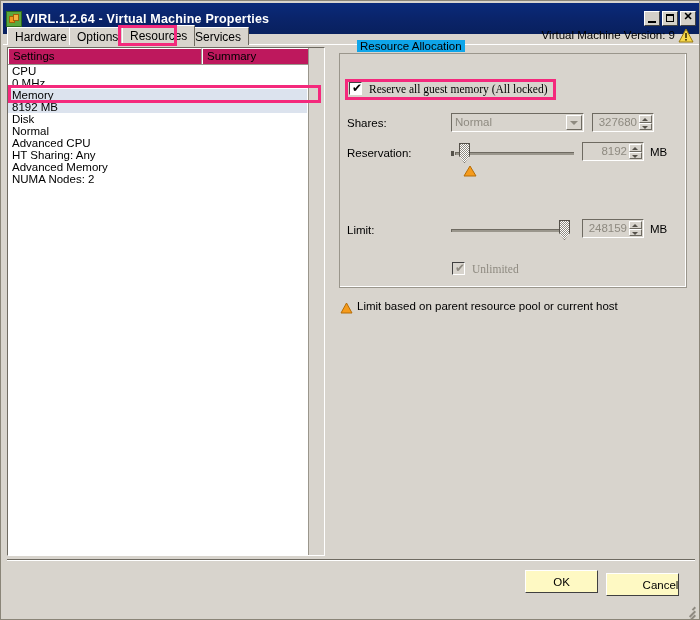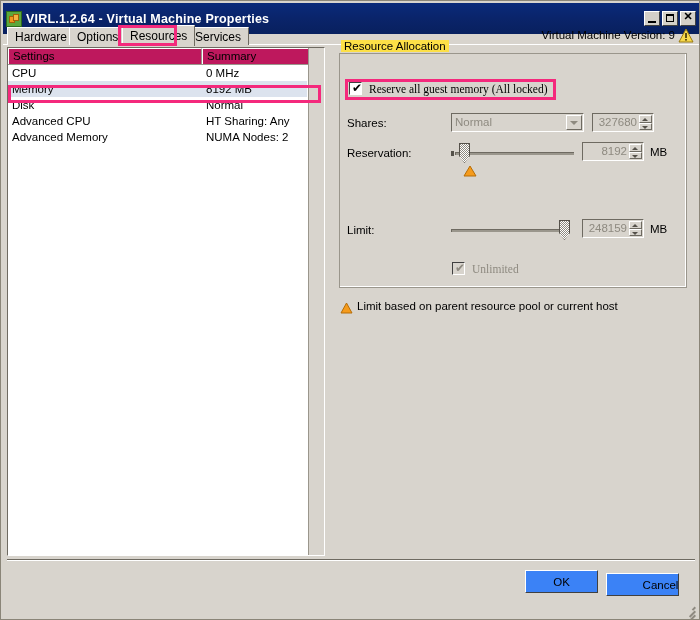--- a/index.html
+++ b/index.html
@@ -197,24 +197,25 @@
   #list-body {
     position: absolute;
     left: 0; top: 17px;
     right: 17px;
     bottom: 0;
     background: #ffffff;
     overflow: hidden;
   }
   .row {
     display: flex;
-    height: 16px;
-    align-items: center;
+    height: 24px;
+    align-items: flex-start;
     cursor: default;
     position: relative;
+    flex-direction: column;
   }
   .row.selected {
     background: #dce3ee;
   }
   .row .c-name {
     width: 194px;
     padding-left: 4px;
     box-sizing: border-box;
     font-size: 11.5px;
     white-space: nowrap;
@@ -246,22 +247,22 @@
   #groupbox-inner {
     position: absolute;
     left: 0; top: 0; right: 0; bottom: 0;
     border: 1px solid #ffffff;
     border-top: none; border-left: none;
     box-sizing: border-box;
     pointer-events: none;
   }
   #group-legend {
     position: absolute;
-    left: 8px; top: -7px;
-    background: #fde047;
+    left: 24px; top: -7px;
+    background: #0ea5e9;
     padding: 0 3px;
     font-size: 11.5px;
     line-height: 12px;
   }
 
   .ctl-row {
     position: absolute;
     display: flex;
     align-items: center;
   }
@@ -424,21 +425,21 @@
     position: absolute;
     left: 6px; top: 558px;
     width: 688px; height: 2px;
     border-top: 1px solid #6e6a61;
     border-bottom: 1px solid #ffffff;
     box-sizing: border-box;
   }
   .dlgbtn {
     position: absolute;
     width: 73px; height: 23px;
-    background: #3b82f6;
+    background: #fef9c3;
     border-top: 1px solid #ffffff;
     border-left: 1px solid #ffffff;
     border-right: 1px solid #404040;
     border-bottom: 1px solid #404040;
     box-sizing: border-box;
     font-family: "Liberation Sans", sans-serif;
     font-size: 11.5px;
     color: #000;
     cursor: default;
     display: flex;

